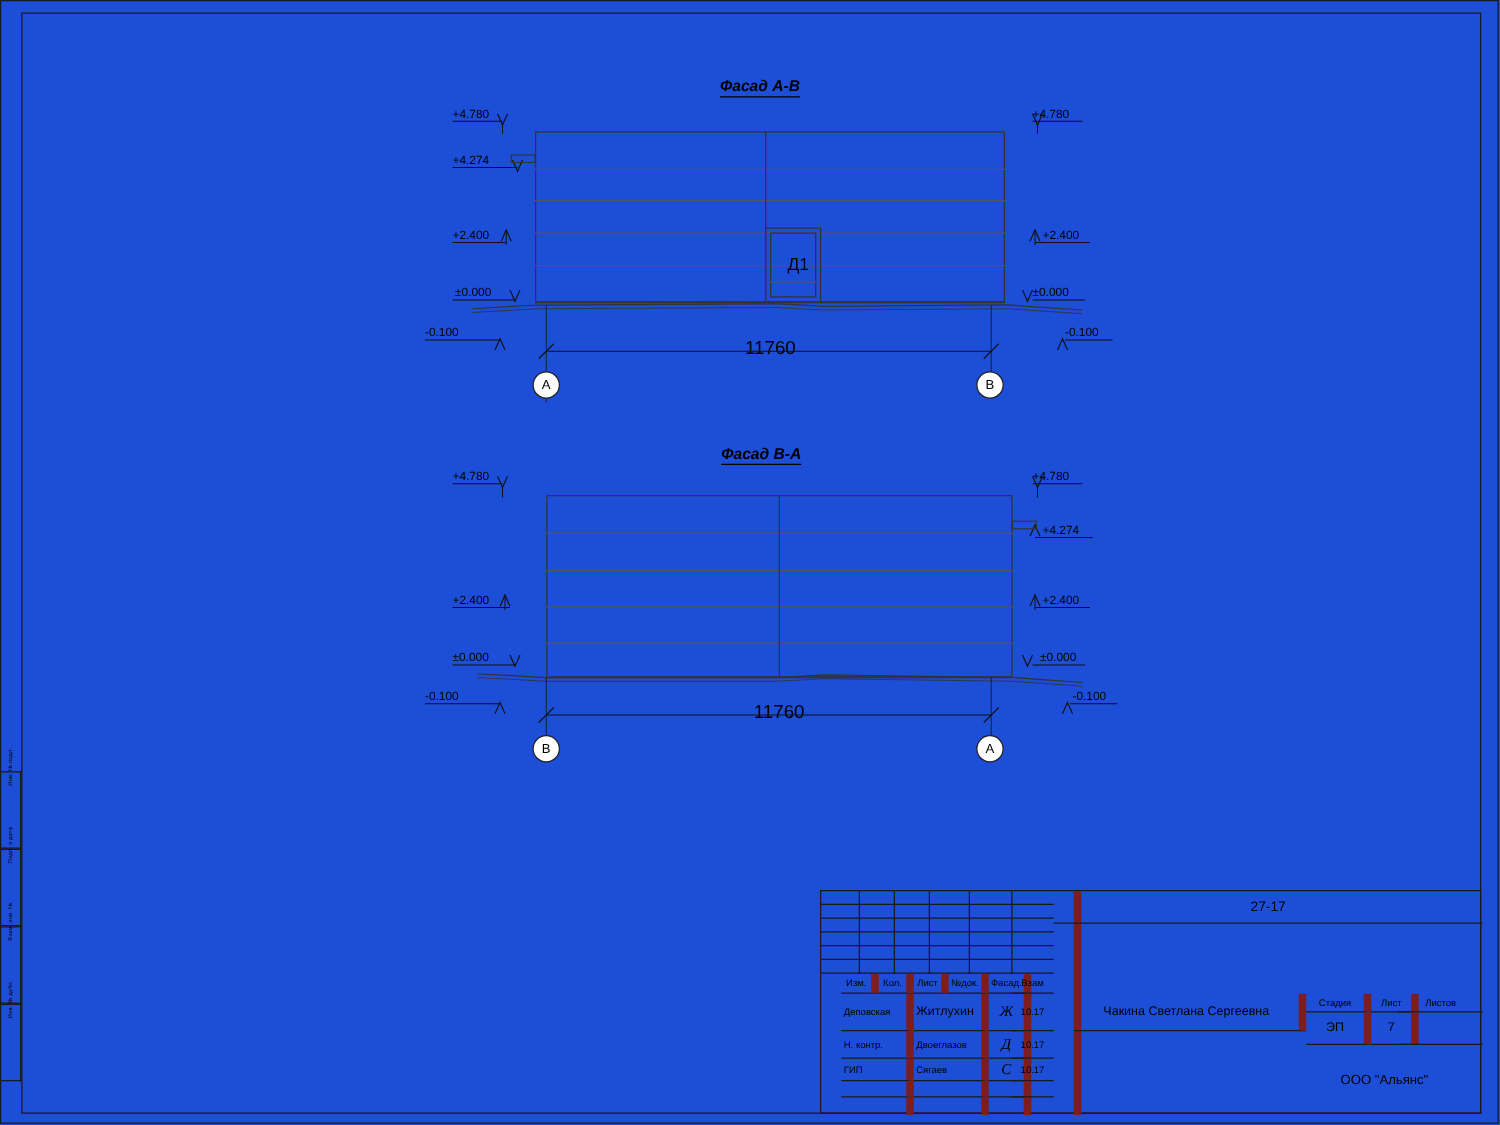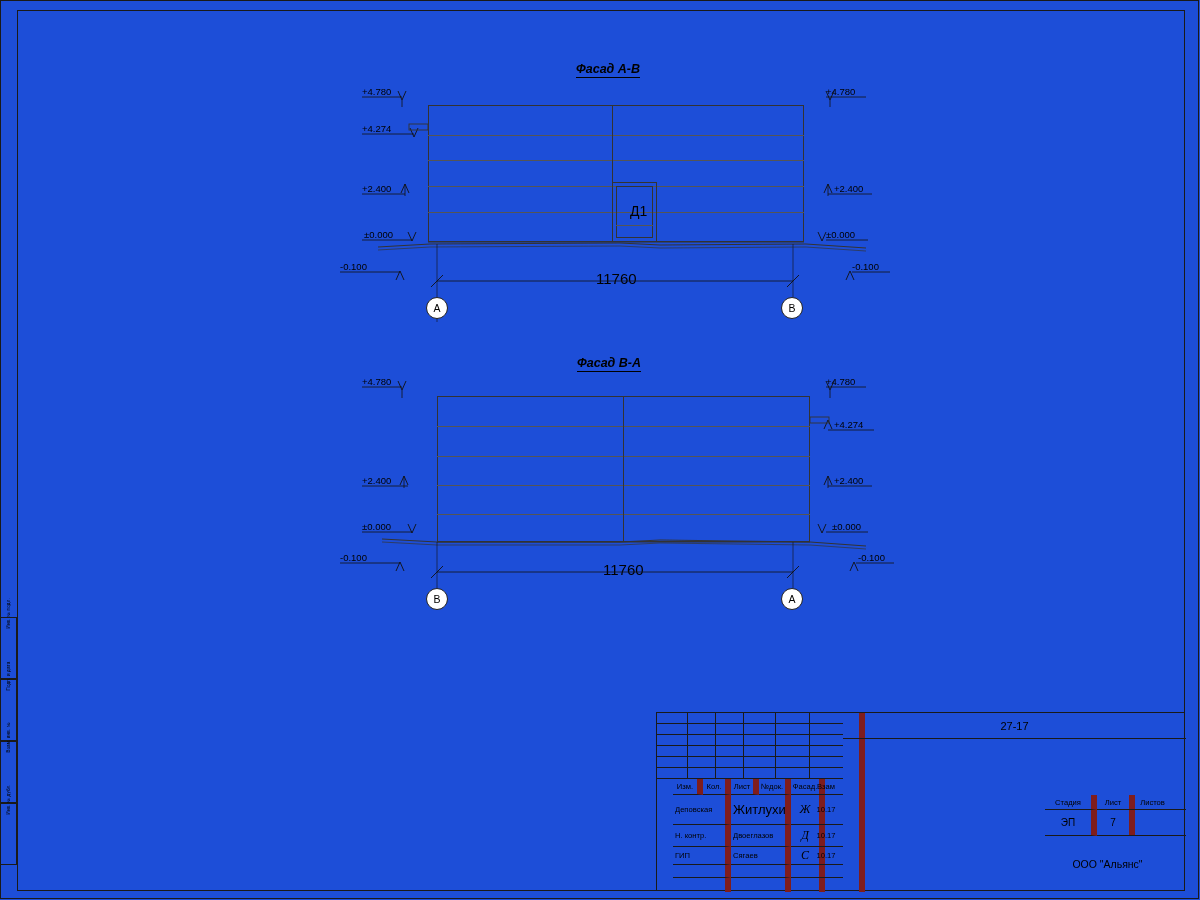--- a/index.html
+++ b/index.html
@@ -141,21 +141,21 @@
     box-sizing: border-box;
     font-size: 9px;
     overflow: hidden;
   }
   .bl { border-left: 1px solid #1a1a1a; }
   .br { border-right: 6px solid #7f1d1d; margin-left: 16px; }
   .bb { border-bottom: 1px solid #1a1a1a; }
   .mid { display: flex; align-items: center; justify-content: center; }
   .midl { display: flex; align-items: center; justify-content: flex-start; padding-left: 2px; }
   .tiny { font-size: 7.6px; }
-  .nm { font-size: 13px; }
+  .nm { font-size: 10px; }
   .big { font-size: 11px; }
   .sig {
     font-family: "Liberation Serif", serif;
     font-style: italic;
     font-size: 12px;
   }
   .objtext {
     font-size: 9.3px;
     line-height: 12px;
     text-align: center;
@@ -379,20 +379,21 @@
     <div class="tb-cell br bb" style="left:118px; top:152px; width:34px; height:13px;"></div>
     <div class="tb-cell bb" style="left:152px; top:152px; width:34px; height:13px;"></div>
     <div class="tb-cell br" style="left:0; top:165px; width:58px; height:14px;"></div>
     <div class="tb-cell br" style="left:58px; top:165px; width:60px; height:14px;"></div>
     <div class="tb-cell br" style="left:118px; top:165px; width:34px; height:14px;"></div>
     <div class="tb-cell" style="left:152px; top:165px; width:34px; height:14px;"></div>
 
     <div class="tb-cell bb mid big" style="left:186px; top:0; width:343px; height:26px;">27-17</div>
 
 
+    <div class="tb-cell bb br mid" style="left:186px; top:82px; width:186px; height:30px; font-size:10px;">Чакина Светлана Сергеевна</div>
 
     <div class="tb-cell bb br mid tiny" style="left:372px; top:82px; width:52px; height:15px;">Стадия</div>
     <div class="tb-cell bb br mid tiny" style="left:424px; top:82px; width:38px; height:15px;">Лист</div>
     <div class="tb-cell bb mid tiny" style="left:462px; top:82px; width:67px; height:15px;">Листов</div>
 
     <div class="tb-cell bb br mid" style="left:372px; top:97px; width:52px; height:26px; font-size:10px;">ЭП</div>
     <div class="tb-cell bb br mid" style="left:424px; top:97px; width:38px; height:26px; font-size:10px;">7</div>
     <div class="tb-cell bb mid" style="left:462px; top:97px; width:67px; height:26px; font-size:10px;"></div>
 
 

